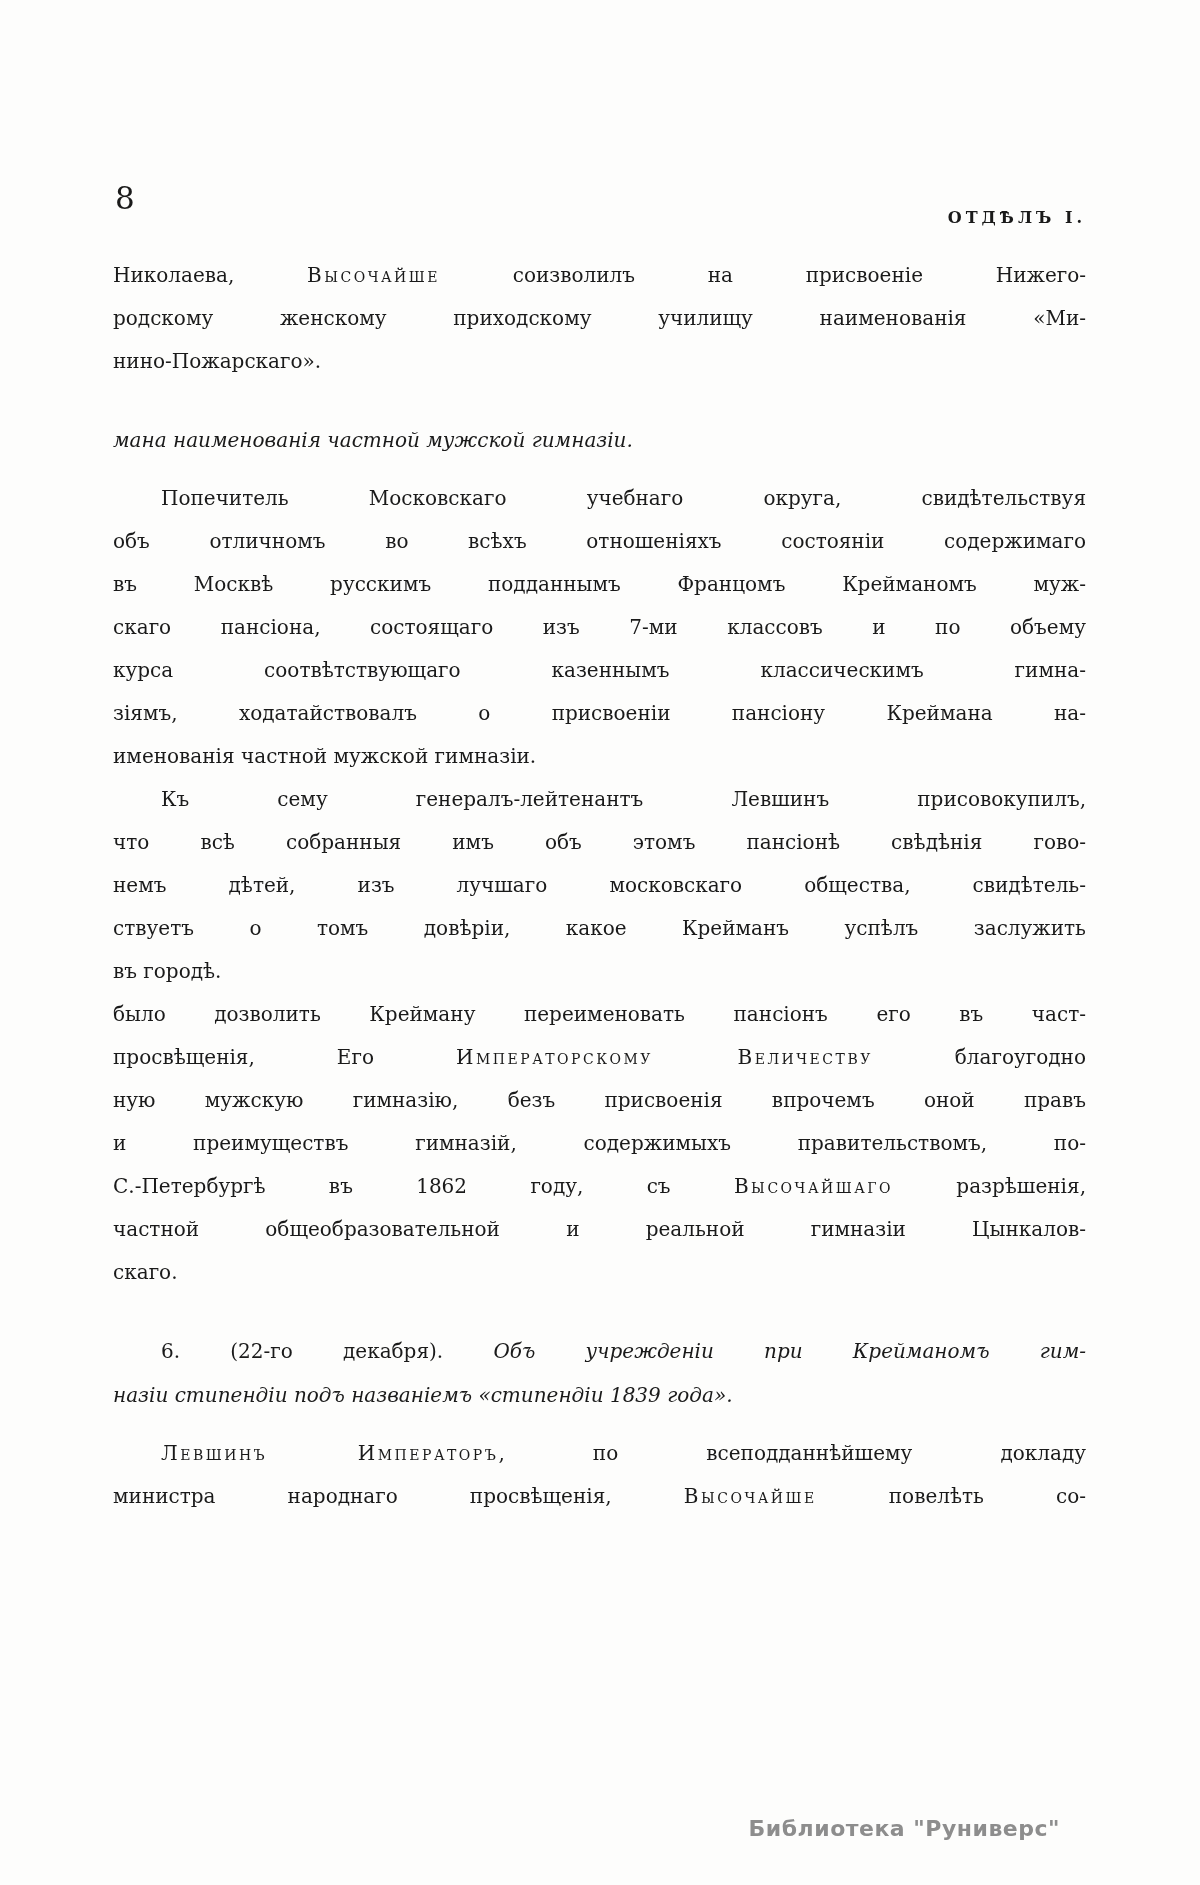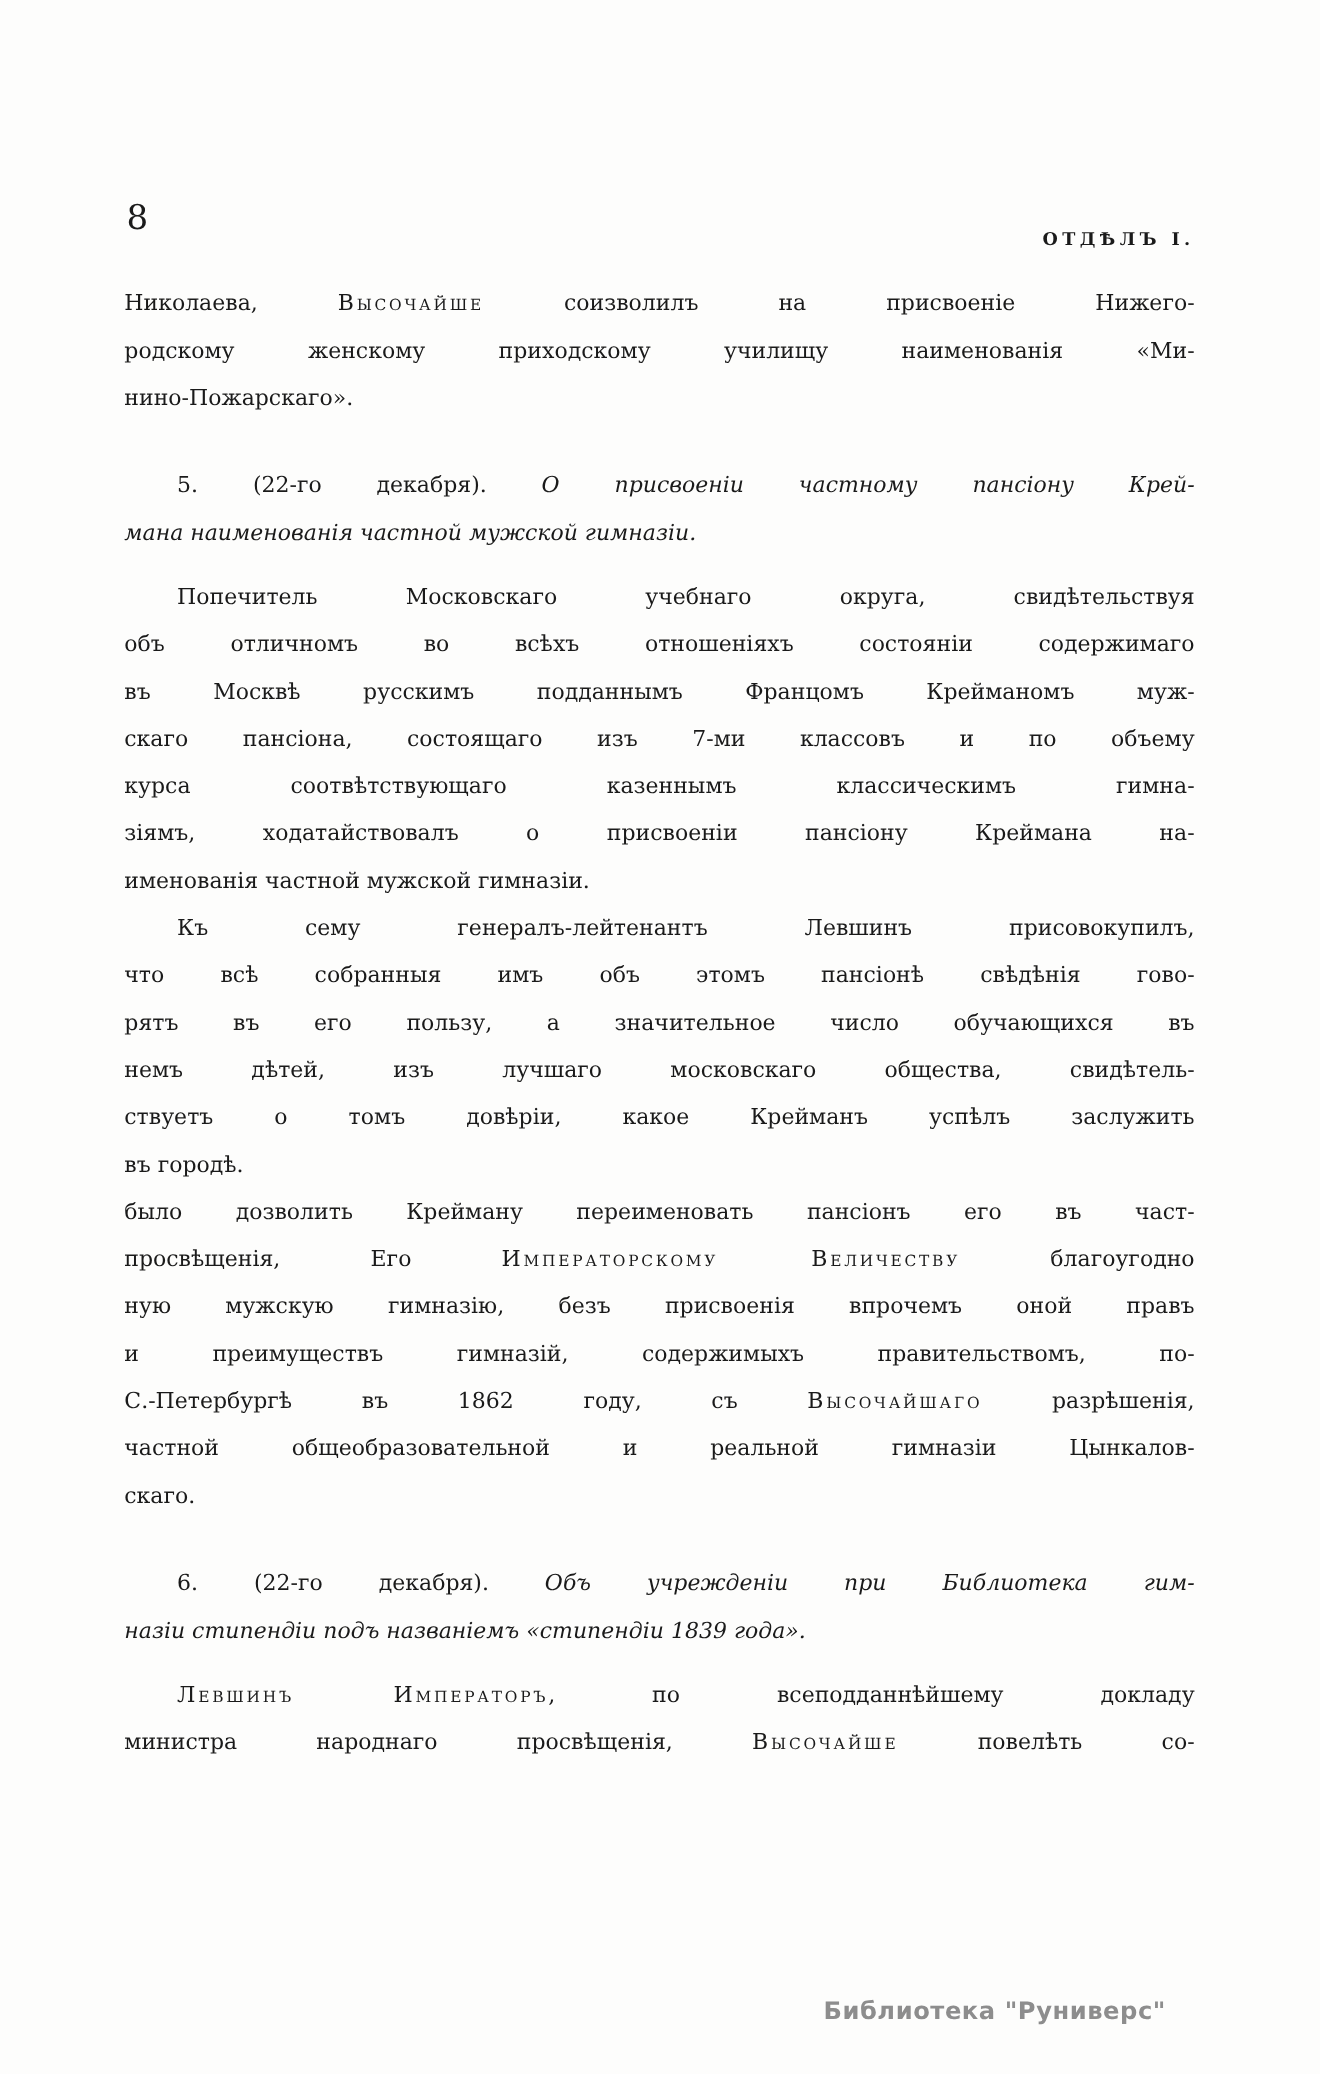--- a/index.html
+++ b/index.html
@@ -56,51 +56,49 @@
     <span class="page-num">8</span>
     <span class="head-title">ОТДѢЛЪ I.</span>
   </div>
   <div>
       <div class="block body">
         <div class="line first"><span>Николаева, </span><span class="sc">Высочайше</span><span> соизволилъ на присвоеніе Нижего-</span></div>
         <div class="line"><span>родскому женскому приходскому училищу наименованія «Ми-</span></div>
         <div class="line last"><span>нино-Пожарскаго».</span></div>
       </div>
       <div class="block heading indent">
-        <div class="line first"><span>5. (22-го декабря). </span><span class="it">О присвоеніи частному пансіону Крей-</span></div>
         <div class="line last"><span class="it">мана наименованія частной мужской гимназіи.</span></div>
       </div>
       <div class="block body indent">
         <div class="line first"><span>Попечитель Московскаго учебнаго округа, свидѣтельствуя</span></div>
         <div class="line"><span>объ отличномъ во всѣхъ отношеніяхъ состояніи содержимаго</span></div>
         <div class="line"><span>въ Москвѣ русскимъ подданнымъ Францомъ Крейманомъ муж-</span></div>
         <div class="line"><span>скаго пансіона, состоящаго изъ 7-ми классовъ и по объему</span></div>
         <div class="line"><span>курса соотвѣтствующаго казеннымъ классическимъ гимна-</span></div>
         <div class="line"><span>зіямъ, ходатайствовалъ о присвоеніи пансіону Креймана на-</span></div>
         <div class="line last"><span>именованія частной мужской гимназіи.</span></div>
       </div>
       <div class="block body indent">
         <div class="line first"><span>Къ сему генералъ-лейтенантъ Левшинъ присовокупилъ,</span></div>
         <div class="line"><span>что всѣ собранныя имъ объ этомъ пансіонѣ свѣдѣнія гово-</span></div>
-        <div class="line"><span>рятъ въ его пользу, а значительное число обучающихся въ</span></div>
         <div class="line"><span>немъ дѣтей, изъ лучшаго московскаго общества, свидѣтель-</span></div>
         <div class="line"><span>ствуетъ о томъ довѣріи, какое Крейманъ успѣлъ заслужить</span></div>
         <div class="line last"><span>въ городѣ.</span></div>
       </div>
       <div class="block body indent">
         <div class="line"><span>было дозволить Крейману переименовать пансіонъ его въ част-</span></div>
         <div class="line"><span>просвѣщенія, Его </span><span class="sc">Императорскому Величеству</span><span> благоугодно</span></div>
         <div class="line"><span>ную мужскую гимназію, безъ присвоенія впрочемъ оной правъ</span></div>
         <div class="line"><span>и преимуществъ гимназій, содержимыхъ правительствомъ, по-</span></div>
         <div class="line"><span>С.-Петербургѣ въ 1862 году, съ </span><span class="sc">Высочайшаго</span><span> разрѣшенія,</span></div>
         <div class="line"><span>частной общеобразовательной и реальной гимназіи Цынкалов-</span></div>
         <div class="line last"><span>скаго.</span></div>
       </div>
       <div class="block heading indent">
-        <div class="line first"><span>6. (22-го декабря). </span><span class="it">Объ учрежденіи при Библиотека гим-</span></div>
+        <div class="line first"><span>6. (22-го декабря). </span><span class="it">Объ учрежденіи при Крейманомъ гим-</span></div>
         <div class="line last"><span class="it">назіи стипендіи подъ названіемъ «стипендіи 1839 года».</span></div>
       </div>
       <div class="block body indent">
         <div class="line first"><span class="sc">Левшинъ Императоръ</span><span>, по всеподданнѣйшему докладу</span></div>
         <div class="line"><span>министра народнаго просвѣщенія, </span><span class="sc">Высочайше</span><span> повелѣть со-</span></div>
       </div>
     </div>
 </div>
 
 <div class="watermark">Библиотека "Руниверс"</div>

